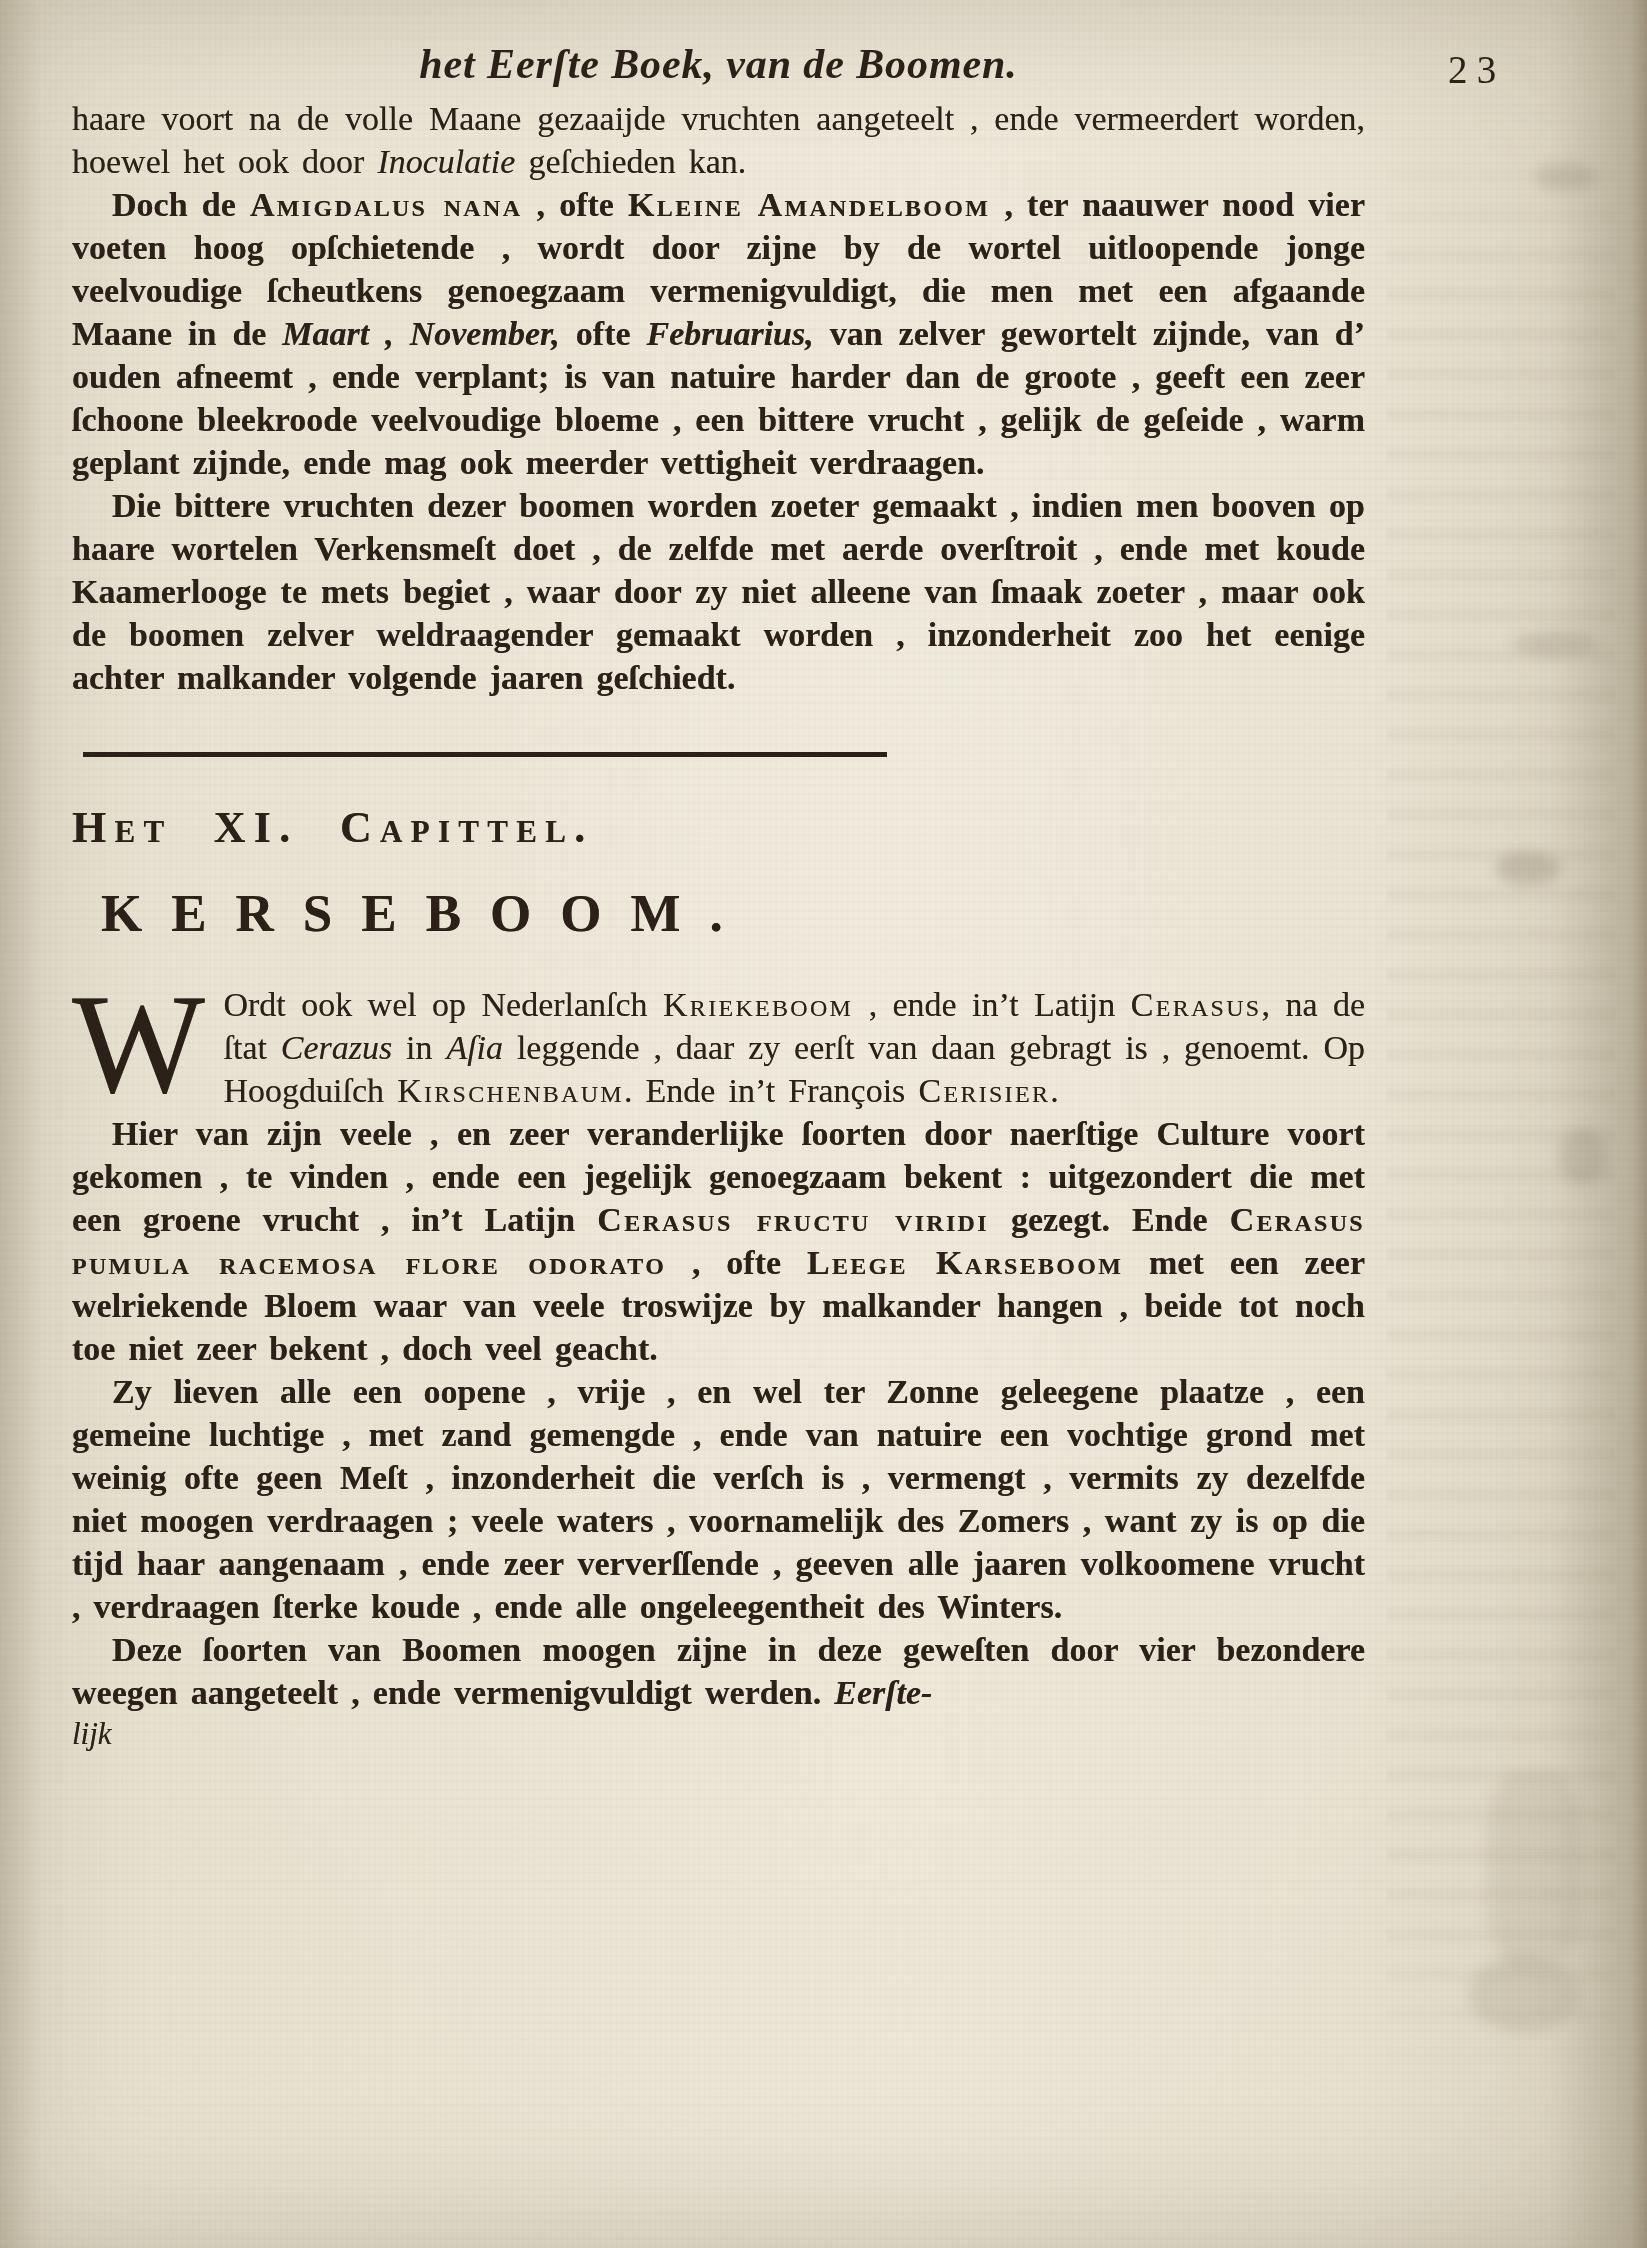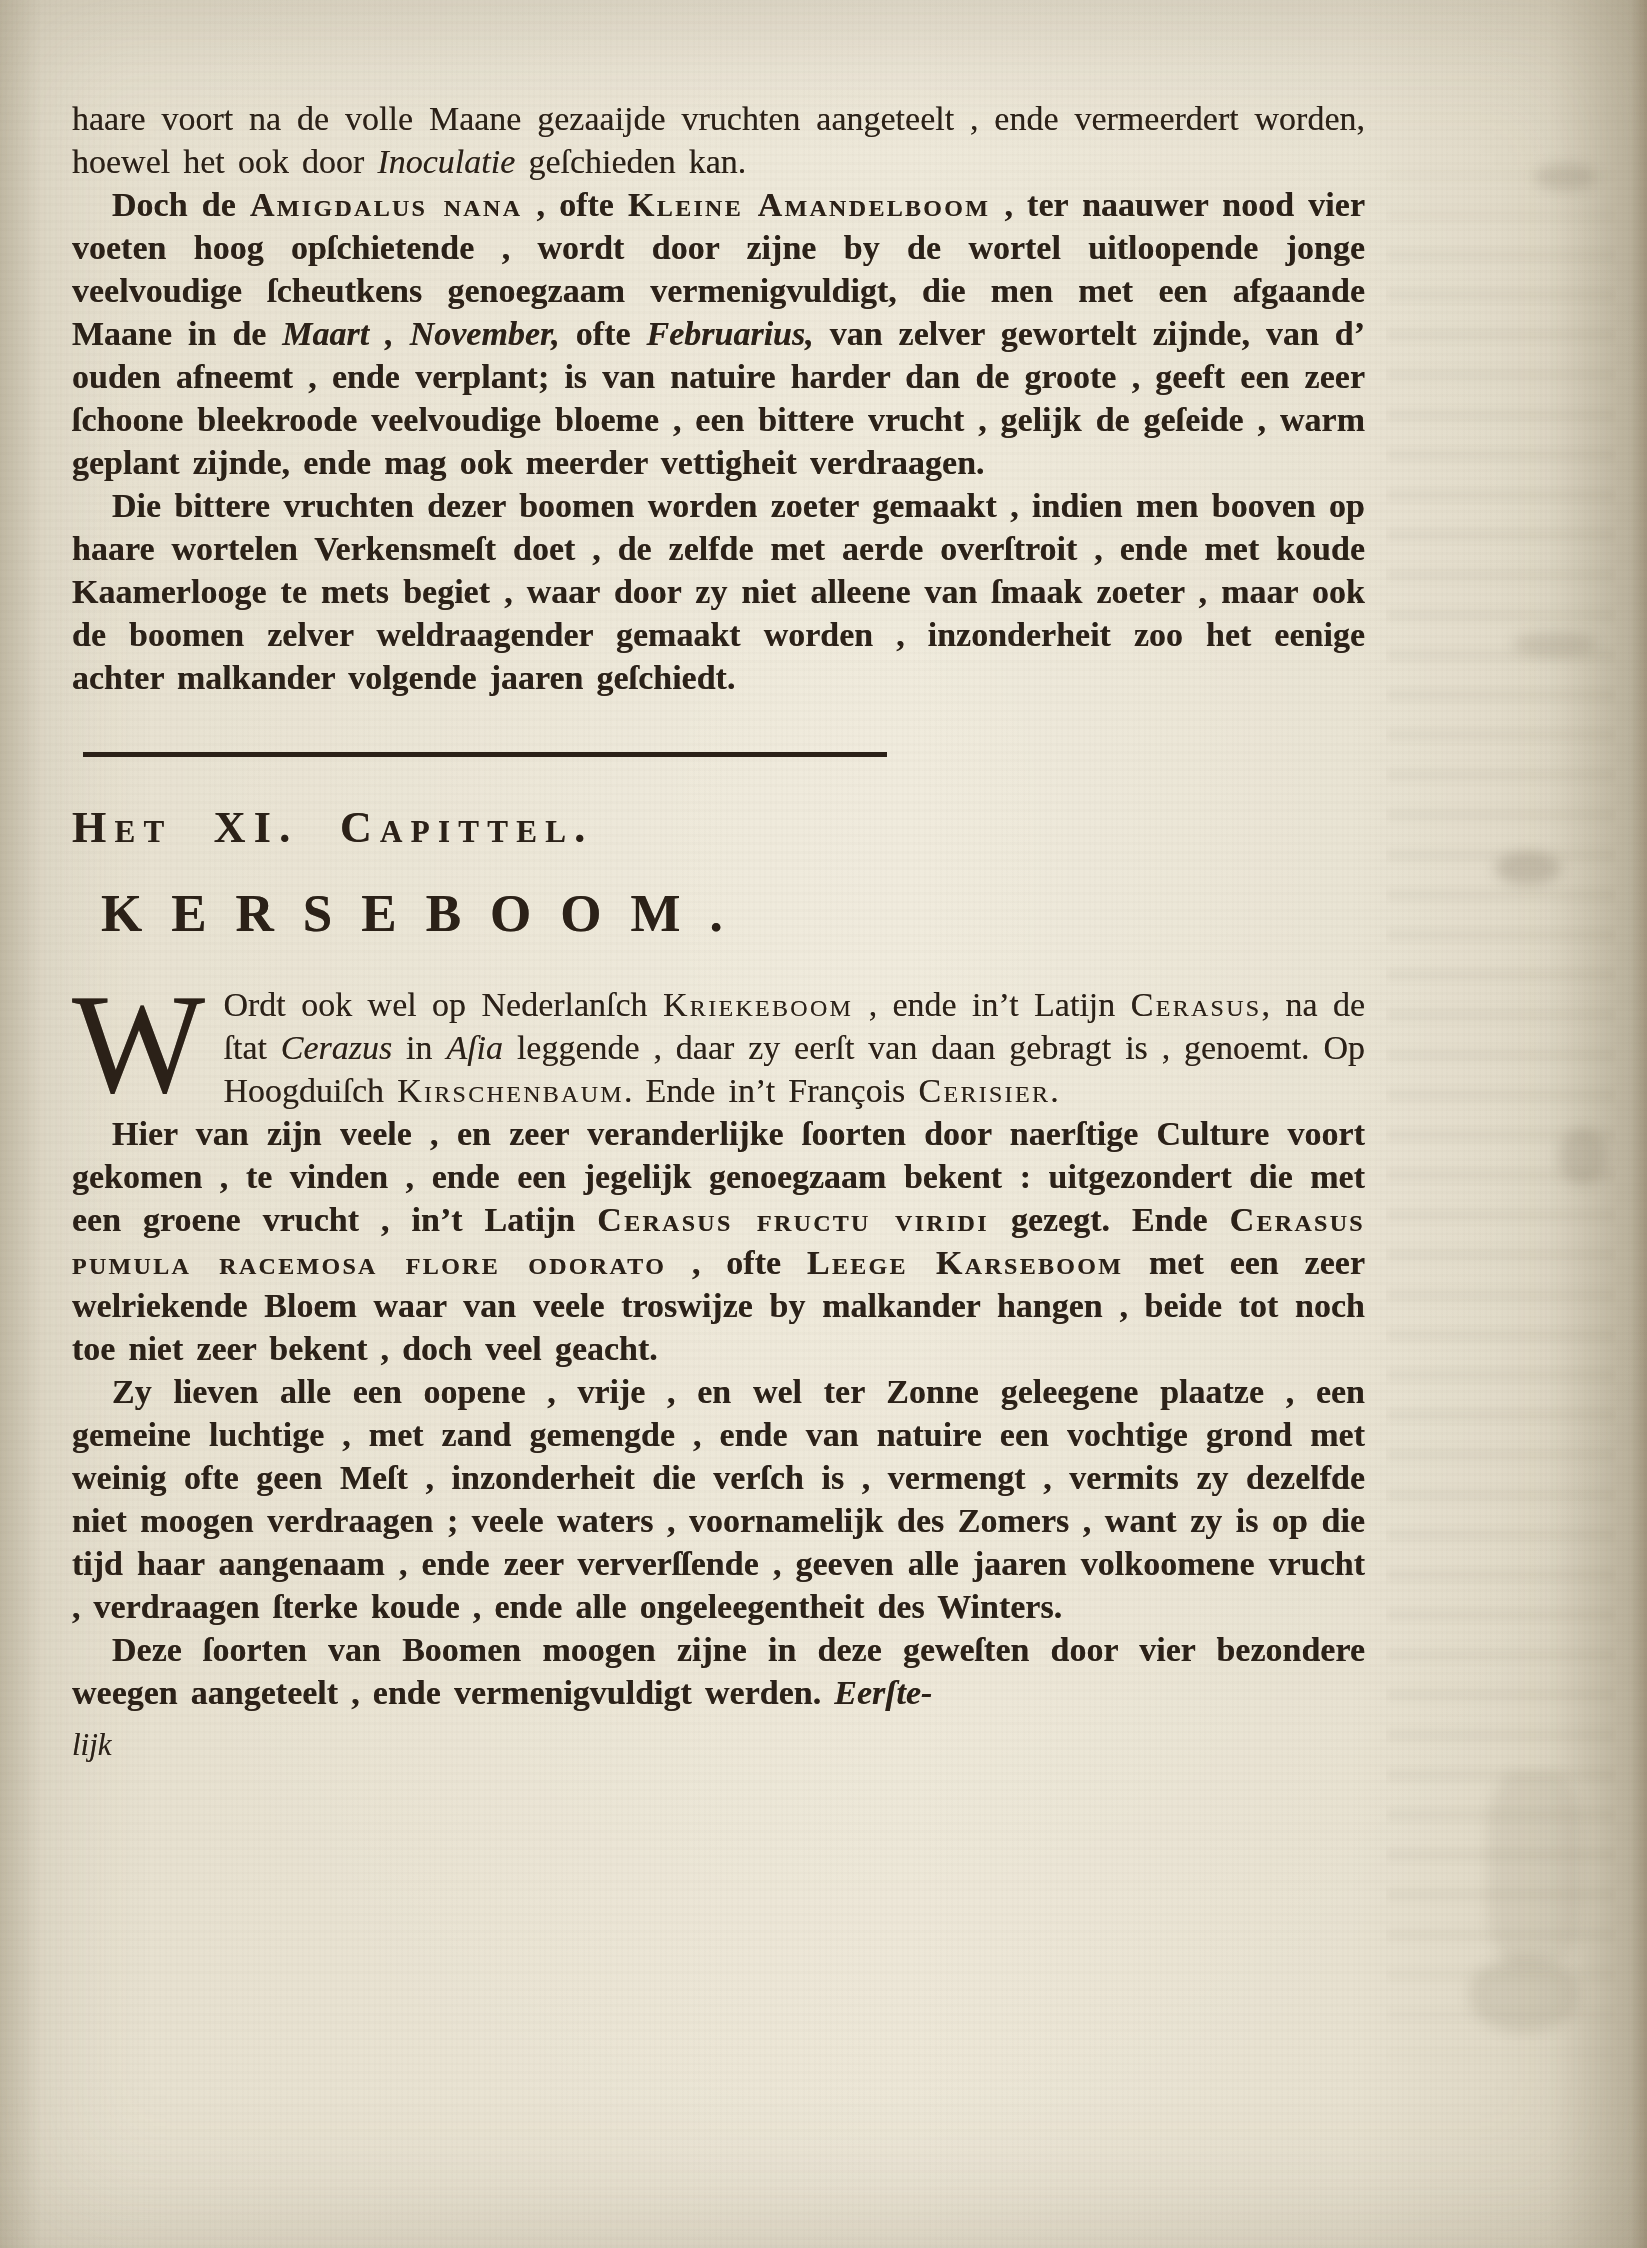--- a/index.html
+++ b/index.html
@@ -80,37 +80,41 @@
 
   .dropcap {
     float:left;
     font-size:141px; line-height:107px;
     padding:7.3px 18.4px 0 0;
   }
 
   .catchword {
     text-align:right; padding-right:179px;
     font-style:italic; font-size:31px; line-height:39px;
-    margin-top:11px;
+    margin-top:0;
   }
 </style>
 </head>
 <body>
 
 <div class="page">
 
   <div class="texture"></div>
   <div class="bleed"></div>
   <div class="smudge s1"></div>
   <div class="smudge s2"></div>
   <div class="smudge s3"></div>
   <div class="smudge s4"></div>
   <div class="smudge s5"></div>
   <div class="smudge s6"></div>
 
+  <header class="page-header">
+    <div class="header-title">het Eerſte Boek, van de Boomen.</div>
+    <div class="page-number">23</div>
+  </header>
 
   <main class="text-block">
 
     <p class="body-par"><span class="r">haare voort na de volle Maane gezaaijde vruchten aangeteelt , ende vermeerdert worden, hoewel het ook door </span><span class="i">Inoculatie</span><span class="r"> geſchieden kan.</span></p>
       <p class="body-par indent"><span class="r">Doch de </span><span class="sc">Amigdalus nana</span><span class="r"> , ofte </span><span class="sc">Kleine Amandelboom</span><span class="r"> , ter naauwer nood vier voeten hoog opſchietende , wordt door zijne by de wortel uitloopende jonge veelvoudige ſcheutkens genoegzaam vermenigvuldigt, die men met een afgaande Maane in de </span><span class="i">Maart , November,</span><span class="r"> ofte </span><span class="i">Februarius,</span><span class="r"> van zelver gewortelt zijnde, van d’ ouden afneemt , ende verplant; is van natuire harder dan de groote , geeft een zeer ſchoone bleekroode veelvoudige bloeme , een bittere vrucht , gelijk de geſeide , warm geplant zijnde, ende mag ook meerder vettigheit verdraagen.</span></p>
       <p class="body-par indent"><span class="r">Die bittere vruchten dezer boomen worden zoeter gemaakt , indien men booven op haare wortelen Verkensmeſt doet , de zelfde met aerde overſtroit , ende met koude Kaamerlooge te mets begiet , waar door zy niet alleene van ſmaak zoeter , maar ook de boomen zelver weldraagender gemaakt worden , inzonderheit zoo het eenige achter malkander volgende jaaren geſchiedt.</span></p>
       <div class="rule"></div>
       <div class="chapter-heading">Het XI. Capittel.</div>
       <div class="chapter-name">KERSEBOOM.</div>
       <p class="body-par"><span class="dropcap">W</span><span class="r">Ordt ook wel op Nederlanſch </span><span class="sc">Kriekeboom</span><span class="r"> , ende in’t Latijn </span><span class="sc">Cerasus</span><span class="r">, na de ſtat </span><span class="i">Cerazus</span><span class="r"> in </span><span class="i">Aſia</span><span class="r"> leggende , daar zy eerſt van daan gebragt is , genoemt. Op Hoogduiſch </span><span class="sc">Kirschenbaum</span><span class="r">. Ende in’t François </span><span class="sc">Cerisier</span><span class="r">.</span></p>

